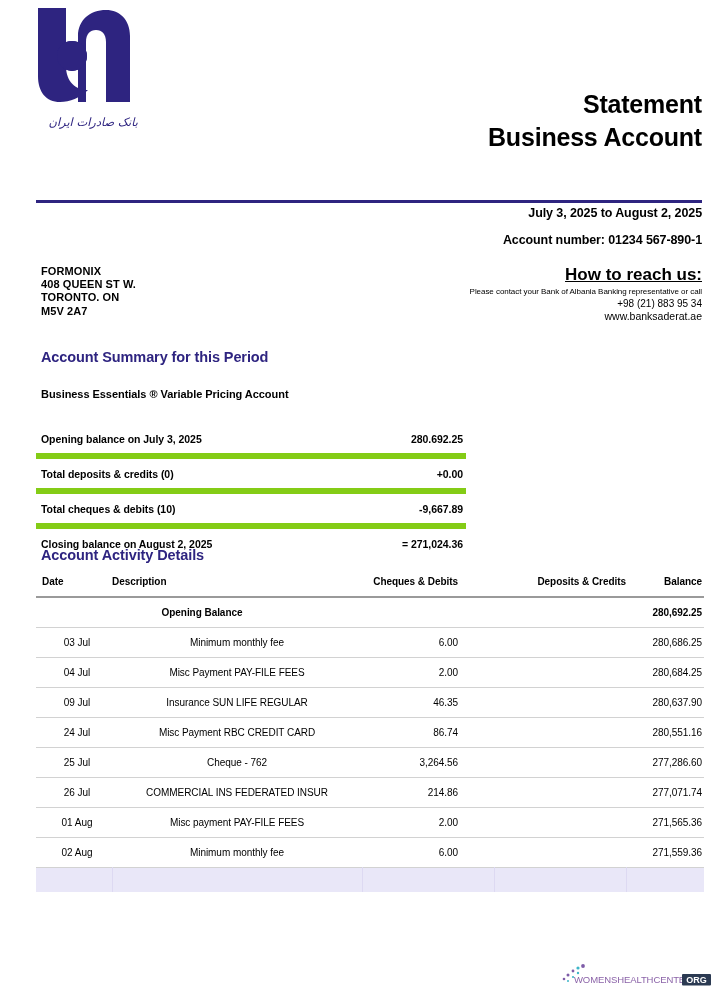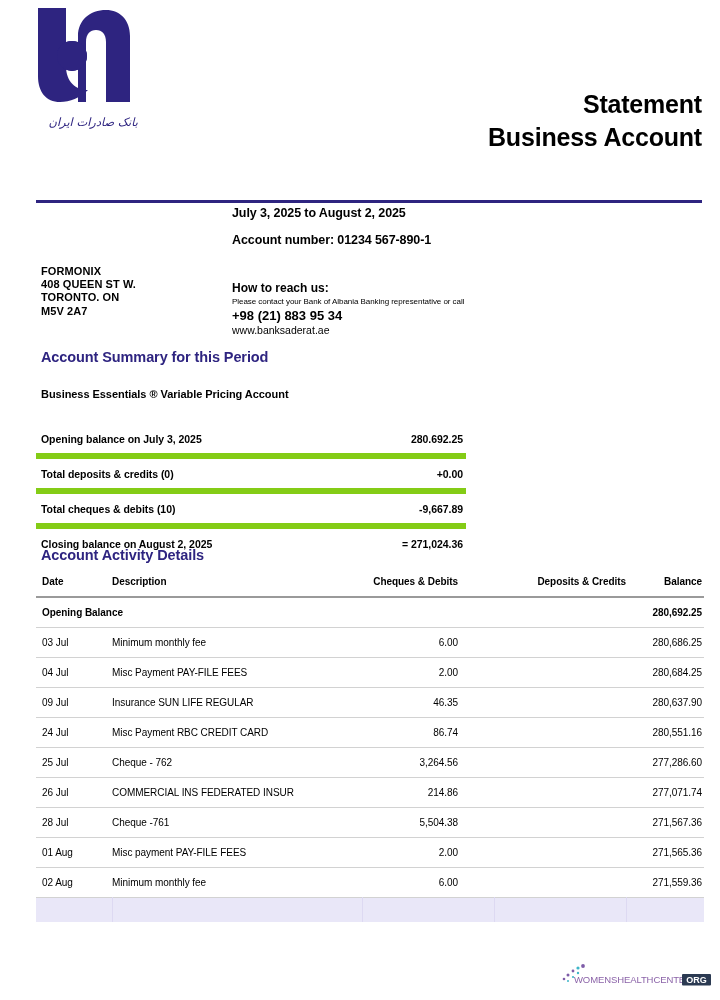--- a/index.html
+++ b/index.html
@@ -75,47 +75,49 @@
     font-weight: bold;
     line-height: 13.2px;
     letter-spacing: 0.1px;
     margin-top: 32px;
   }
   .contact {
     position: absolute;
     right: 18px;
     top: 206px;
     width: 470px;
+    text-align: right;
   }
   .contact .period {
     font-size: 12.5px;
     font-weight: bold;
     letter-spacing: -0.1px;
   }
   .contact .acct {
     margin-top: 13px;
     font-size: 12.5px;
     font-weight: bold;
     letter-spacing: -0.1px;
   }
   .contact .reach {
-    margin-top: 34px;
-    font-size: 12px;
-    font-weight: bold;
+    margin-top: 18px;
+    font-size: 17px;
+    font-weight: bold;
+    text-decoration: underline;
   }
   .contact .reach-sub {
     margin-top: 2px;
     font-size: 8px;
     font-weight: normal;
     letter-spacing: -0.05px;
   }
   .contact .phone {
     margin-top: 2px;
-    font-size: 13px;
-    font-weight: bold;
+    font-size: 10px;
+    font-weight: normal;
   }
   .contact .web {
     margin-top: 1px;
     font-size: 10.5px;
     font-weight: normal;
   }
 
   
   .section-heading {
     position: absolute;
@@ -181,20 +183,21 @@
   }
   .activity-table th.num { text-align: right; }
   .activity-table td {
     font-size: 10px;
     font-weight: normal;
     height: 29px;
     padding: 0;
     vertical-align: middle;
     border-top: 1px solid #d2d2d2;
     letter-spacing: -0.05px;
+    text-align: center;
   }
   .activity-table td.num { text-align: right; }
   .activity-table tr.opening td {
     font-weight: bold;
     border-top: 2px solid #9a9a9a;
   }
   .activity-table tr.opening td.bal { font-weight: bold; }
   .col-date    { width: 76px; }
   .col-desc    { width: 250px; }
   .col-debit   { width: 132px; }
@@ -357,27 +360,20 @@
         <td class="num debit">3,264.56</td>
         <td class="num credit"></td>
         <td class="num bal">277,286.60</td>
       </tr>
       <tr>
         <td class="date">26 Jul</td>
         <td class="desc">COMMERCIAL INS FEDERATED INSUR</td>
         <td class="num debit">214.86</td>
         <td class="num credit"></td>
         <td class="num bal">277,071.74</td>
-      </tr>
-      <tr>
-        <td class="date">28 Jul</td>
-        <td class="desc">Cheque -761</td>
-        <td class="num debit">5,504.38</td>
-        <td class="num credit"></td>
-        <td class="num bal">271,567.36</td>
       </tr>
       <tr>
         <td class="date">01 Aug</td>
         <td class="desc">Misc payment PAY-FILE FEES</td>
         <td class="num debit">2.00</td>
         <td class="num credit"></td>
         <td class="num bal">271,565.36</td>
       </tr>
       <tr>
         <td class="date">02 Aug</td>

